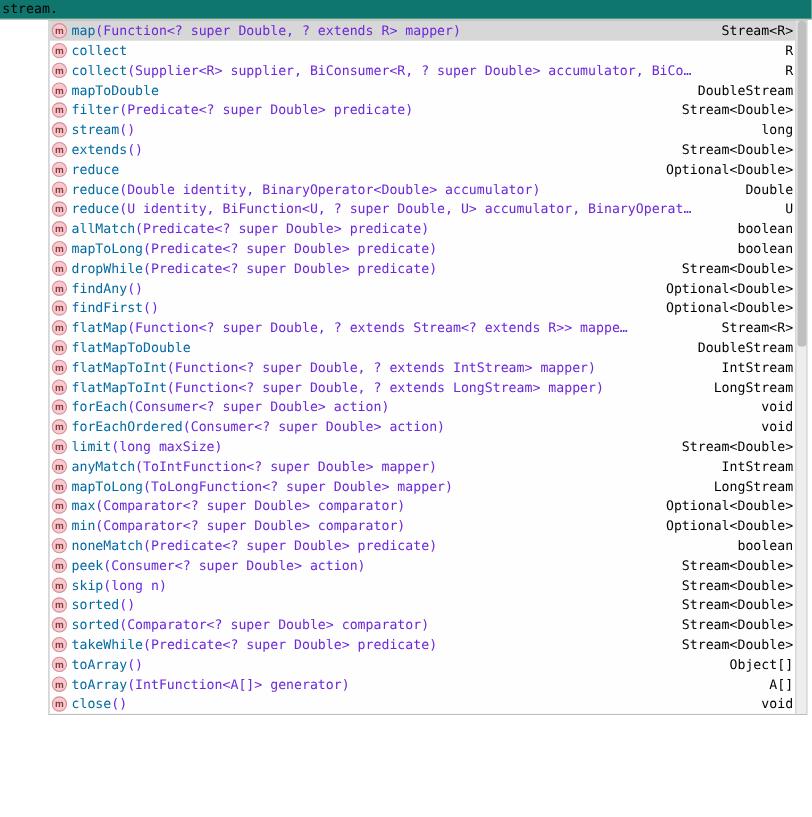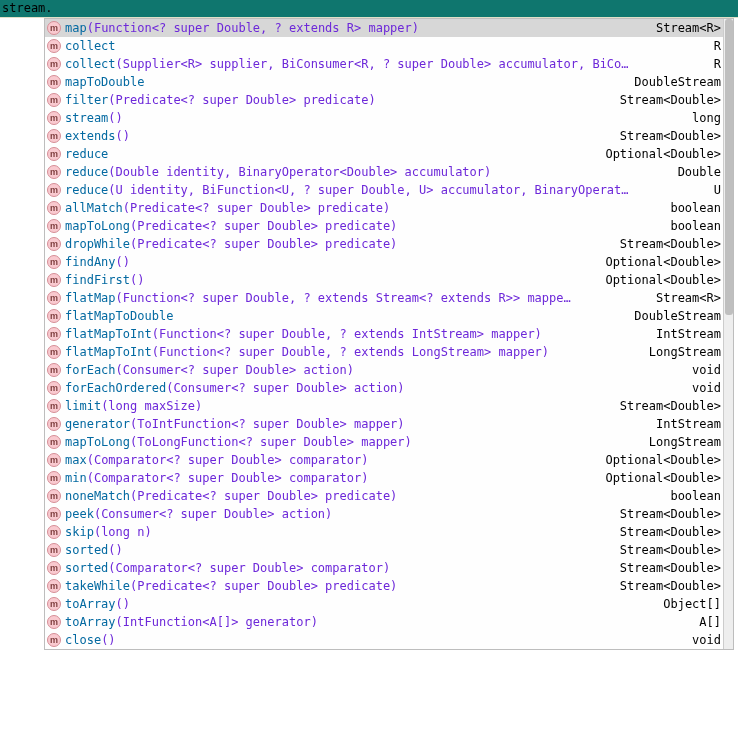--- a/index.html
+++ b/index.html
@@ -220,21 +220,21 @@
         <span class="ret">void</span>
       </div>
       <div class="popup-row">
         <span class="icon-m">m</span>
         <span class="name">limit</span>
         <span class="params">(long maxSize)</span>
         <span class="ret">Stream&lt;Double&gt;</span>
       </div>
       <div class="popup-row">
         <span class="icon-m">m</span>
-        <span class="name">generator</span>
+        <span class="name">anyMatch</span>
         <span class="params">(ToIntFunction&lt;? super Double&gt; mapper)</span>
         <span class="ret">IntStream</span>
       </div>
       <div class="popup-row">
         <span class="icon-m">m</span>
         <span class="name">mapToLong</span>
         <span class="params">(ToLongFunction&lt;? super Double&gt; mapper)</span>
         <span class="ret">LongStream</span>
       </div>
       <div class="popup-row">

